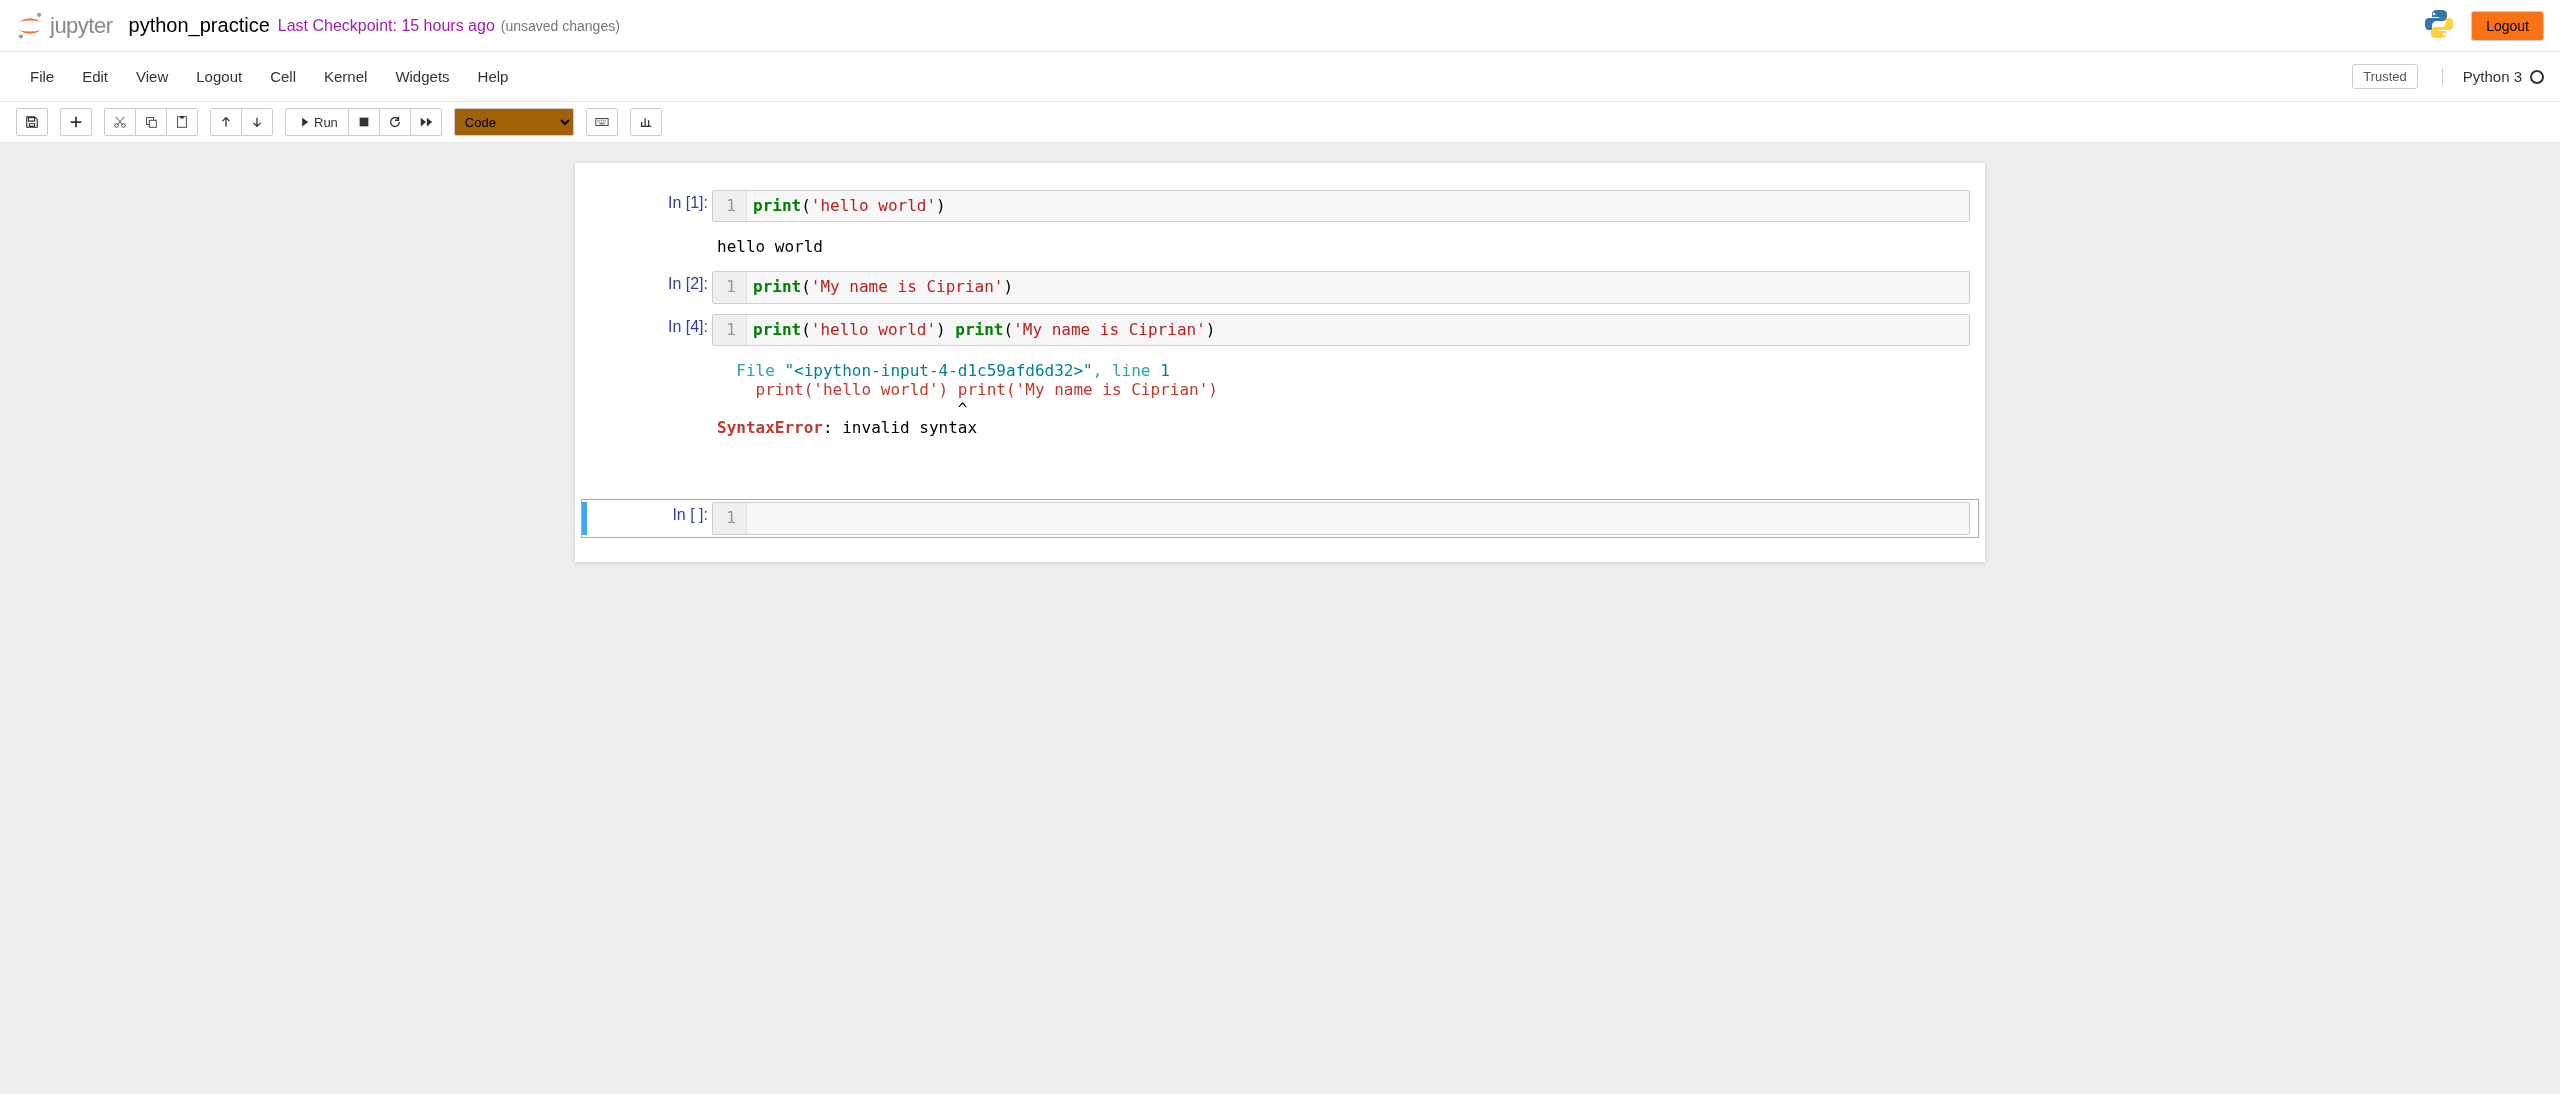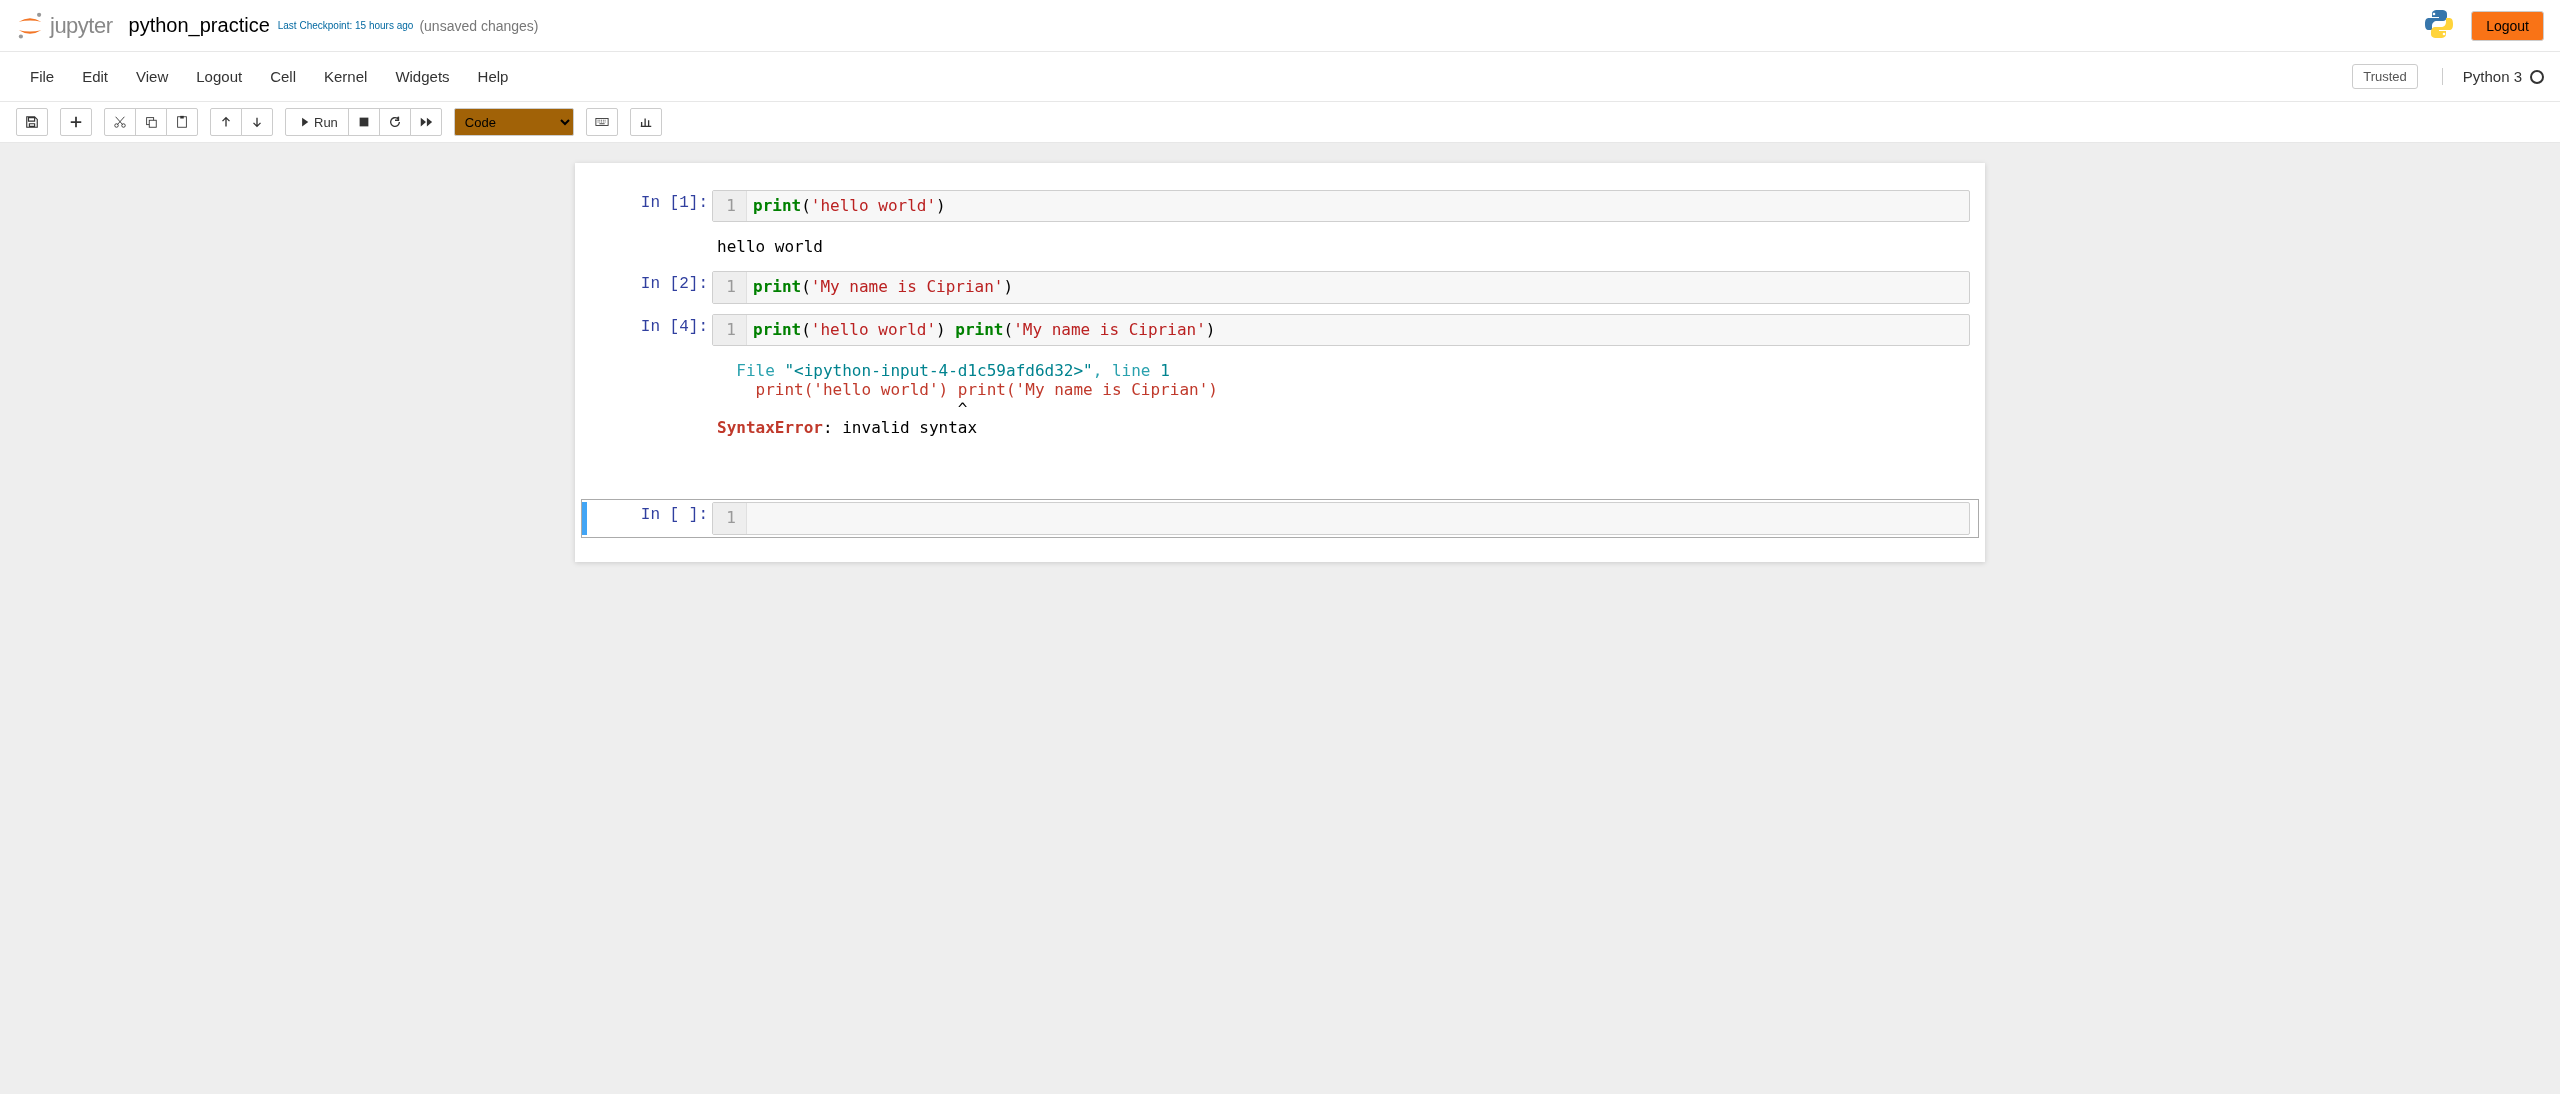--- a/index.html
+++ b/index.html
@@ -4,21 +4,21 @@
 <style>
   * { box-sizing: border-box; margin: 0; padding: 0; }
   body { font-family: "Helvetica Neue", Helvetica, Arial, sans-serif; font-size: 14px; background: #fff; color: #000; }
   
   
   .header { display: flex; align-items: center; padding: 8px 16px; border-bottom: 1px solid #e7e7e7; }
   .jupyter-logo { display: flex; align-items: center; margin-right: 16px; }
   .jupyter-logo svg { height: 28px; width: 28px; margin-right: 6px; }
   .jupyter-logo-text { font-size: 22px; color: #888; font-weight: 400; letter-spacing: -0.5px; }
   .notebook-name { font-size: 20px; color: #000; margin-right: 8px; }
-  .checkpoint { font-size: 10px; color: #0369a1; }
+  .checkpoint { font-size: 16px; color: #a21caf; }
   .unsaved { font-size: 14px; color: #777; margin-left: 6px; }
   .header-spacer { flex: 1; }
   .python-icon svg { height: 32px; width: 32px; }
   .logout-btn { margin-left: 16px; padding: 6px 14px; border: 1px solid #ccc; border-radius: 3px; background: #f97316; font-size: 14px; cursor: pointer; }
   
   
   .menubar-row { display: flex; align-items: center; border-bottom: 1px solid #e7e7e7; padding: 0 16px; background: #fff; }
   .menubar { display: flex; gap: 0; padding: 10px 0; }
   .menu-item { padding: 6px 14px; font-size: 15px; color: #333; cursor: pointer; }
   .menubar-spacer { flex: 1; }
@@ -39,21 +39,21 @@
   .cell-type-select { height: 28px; border: 1px solid #ccc; border-radius: 2px; padding: 2px 6px; font-size: 13px; background: #a16207; min-width: 120px; }
   
   
   .notebook-wrapper { background: #eee; padding: 20px 0; min-height: calc(100vh - 130px); }
   .notebook { max-width: 1410px; margin: 0 auto; background: #fff; box-shadow: 0 1px 5px rgba(0,0,0,0.15); padding: 20px 6px; }
   
   
   .cell { display: flex; margin: 4px 0; padding: 2px 0; border: 1px solid transparent; }
   .cell.selected { border: 1px solid #ababab; }
   .cell.selected .prompt-area::before { content: ""; display: block; width: 5px; background: #42a5f5; position: absolute; top: 0; bottom: 0; left: 0; }
-  .prompt-area { width: 130px; flex-shrink: 0; padding: 4px 4px 4px 12px; text-align: right; font-family: Liberation Mono, monospace; font-size: 16px; color: #303F9F; position: relative; }
+  .prompt-area { width: 130px; flex-shrink: 0; padding: 4px 4px 4px 12px; text-align: right; font-family: Liberation Sans, sans-serif; font-size: 16px; color: #303F9F; position: relative; }
   .cell-body { flex: 1; padding-right: 8px; }
   .input-area { border: 1px solid #cfcfcf; border-radius: 2px; background: #f7f7f7; display: flex; font-family: monospace; font-size: 16px; line-height: 1.4; }
   .gutter { background: #eee; color: #999; padding: 4px 10px; text-align: right; border-right: 1px solid #e0e0e0; user-select: none; min-width: 34px; }
   .code-content { padding: 4px 6px; white-space: pre; color: #000; flex: 1; }
   
   .output-area { font-family: monospace; font-size: 16px; padding: 8px 0 8px 6px; white-space: pre-wrap; }
   .out-spacer { width: 130px; flex-shrink:0; }
   .output-row { display:flex; }
   
   

